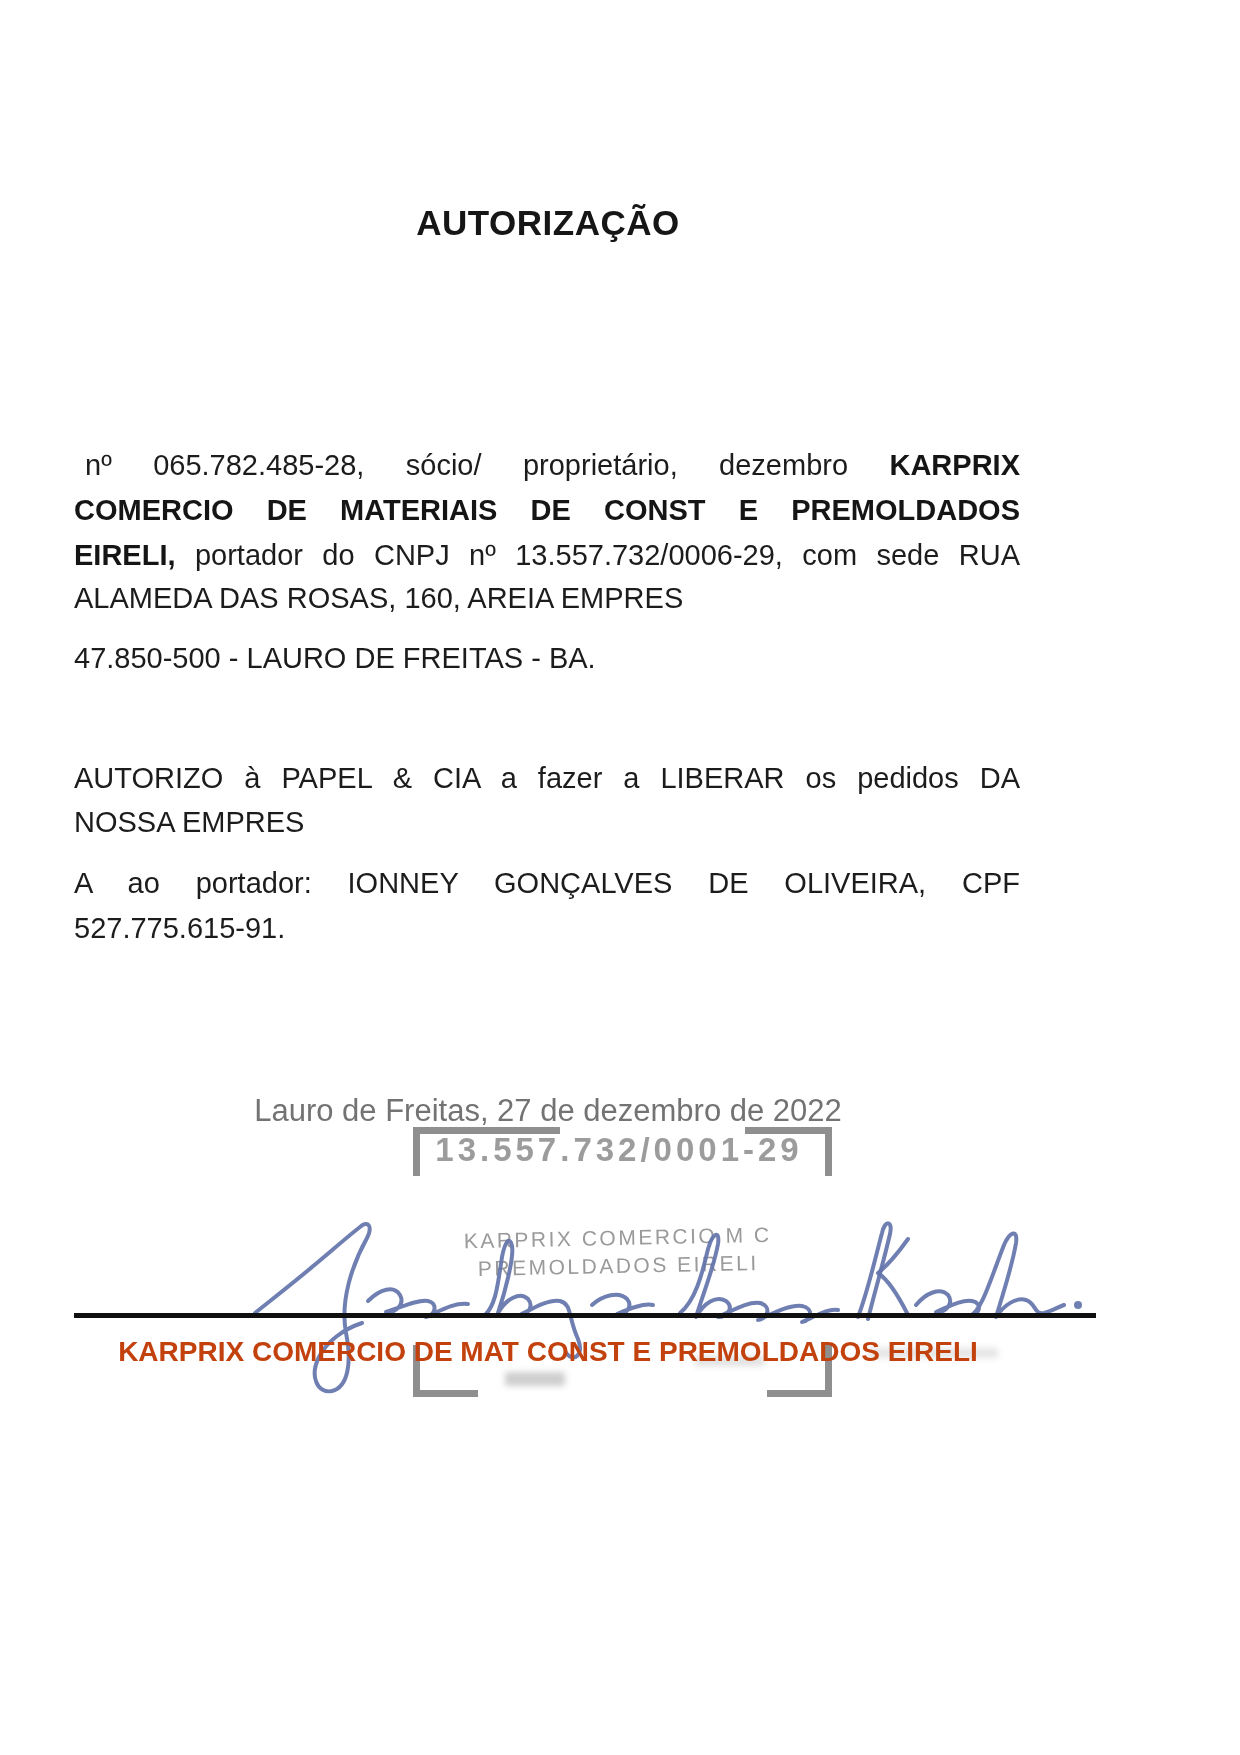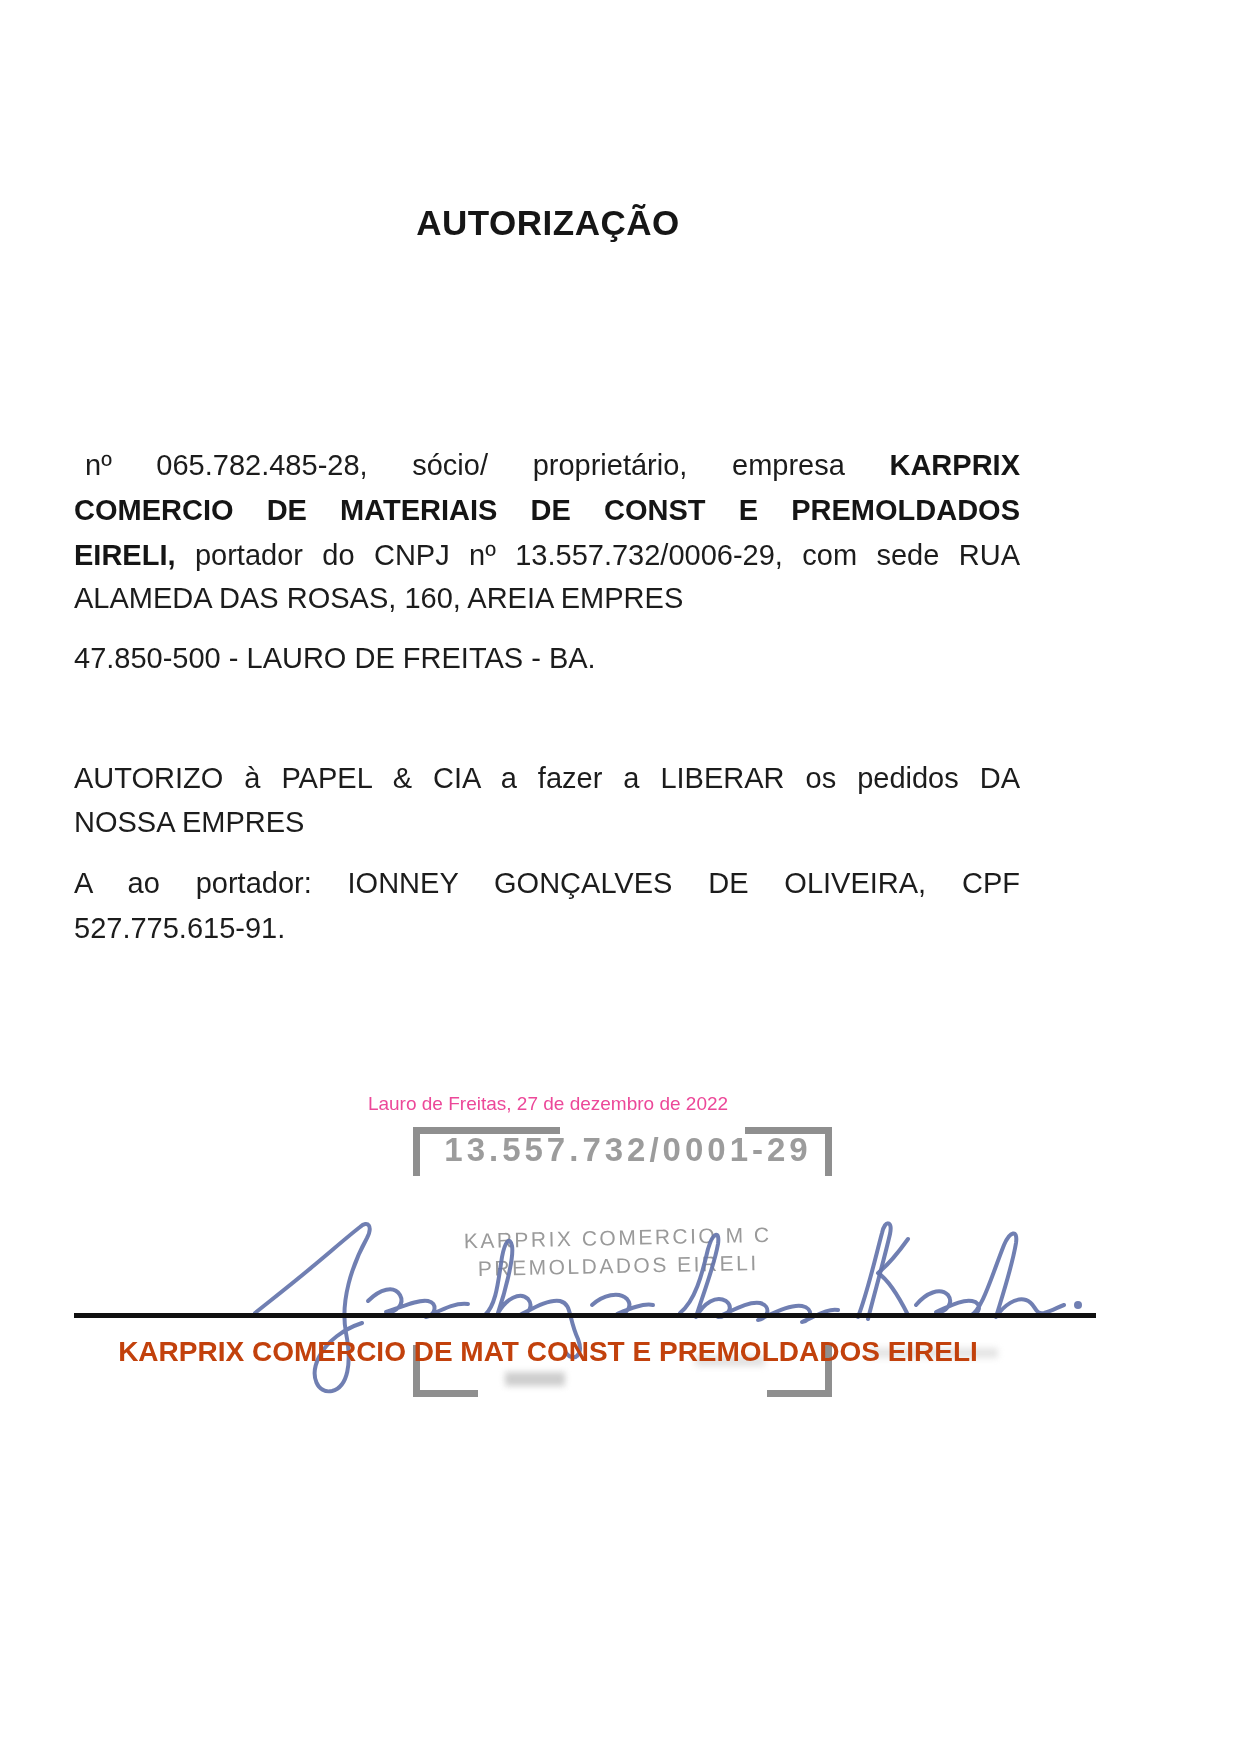--- a/index.html
+++ b/index.html
@@ -20,29 +20,28 @@
   .bline{
     position:absolute;left:74px;right:76px;
     font-size:29px;line-height:29px;color:#1c1c1c;
     white-space:normal;
   }
   .just{text-align:justify;text-align-last:justify;}
   .indent{padding-left:11px;}
   .bline b{font-weight:bold;color:#151515;}
   .date-line{
     position:absolute;top:1093px;left:0;right:0;
-    text-align:center;font-size:19px;color:#ec4899;
+    text-align:center;font-size:31px;color:#737373;
   }
   
   .stamp-cnpj{
     position:absolute;top:1131px;left:413px;width:412px;
     text-align:center;
     font-size:33px;font-weight:bold;color:#9c9c9c;
     letter-spacing:4px;
-    padding-left:9px;
   }
   .stamp-company{
     position:absolute;top:1224px;left:408px;width:420px;
     text-align:center;
     font-size:21px;line-height:28px;color:#9a9a9a;
     letter-spacing:2.5px;
     transform:rotate(-1.2deg);
   }
   .corner{position:absolute;}
   .corner.tl{left:413px;top:1127px;width:140px;height:42px;border-top:7px solid #8f8f8f;border-left:7px solid #8f8f8f;}
@@ -68,21 +67,21 @@
   }
 </style>
 </head>
 <body>
 
 <div class="page">
 
   <div class="doc-title">AUTORIZAÇÃO</div>
 
 
-  <div class="bline just indent" style="top:451px"><span>nº 065.782.485-28, sócio/ proprietário, empresa </span><b>KARPRIX</b></div>
+  <div class="bline just indent" style="top:451px"><span>nº 065.782.485-28, sócio/ proprietário, dezembro </span><b>KARPRIX</b></div>
 
   <div class="bline just" style="top:496px"><b>COMERCIO DE MATERIAIS DE CONST E PREMOLDADOS</b></div>
 
   <div class="bline just" style="top:541px"><b>EIRELI,</b><span> portador do CNPJ nº 13.557.732/0006-29, com sede RUA</span></div>
 
   <div class="bline" style="top:584px">ALAMEDA DAS ROSAS, 160, AREIA EMPRES</div>
 
   <div class="bline" style="top:644px">47.850-500 - LAURO DE FREITAS - BA.</div>
 
   <div class="bline just" style="top:764px">AUTORIZO à PAPEL &amp; CIA a fazer a LIBERAR os pedidos DA</div>

